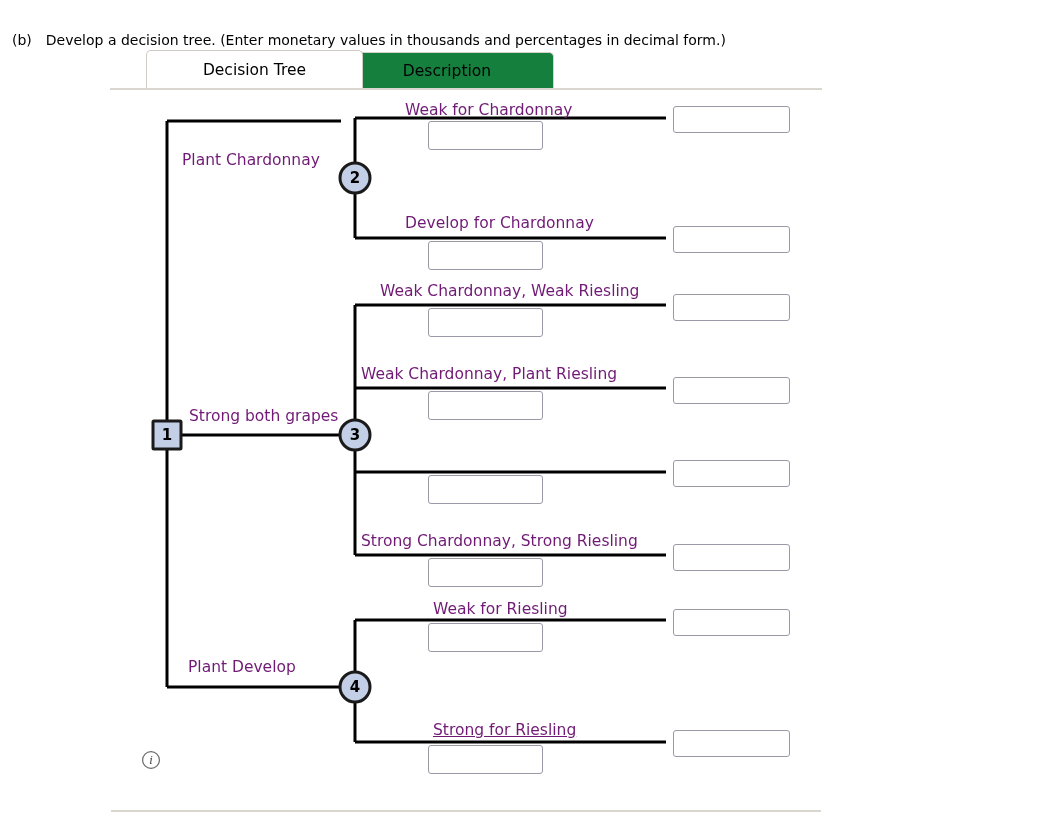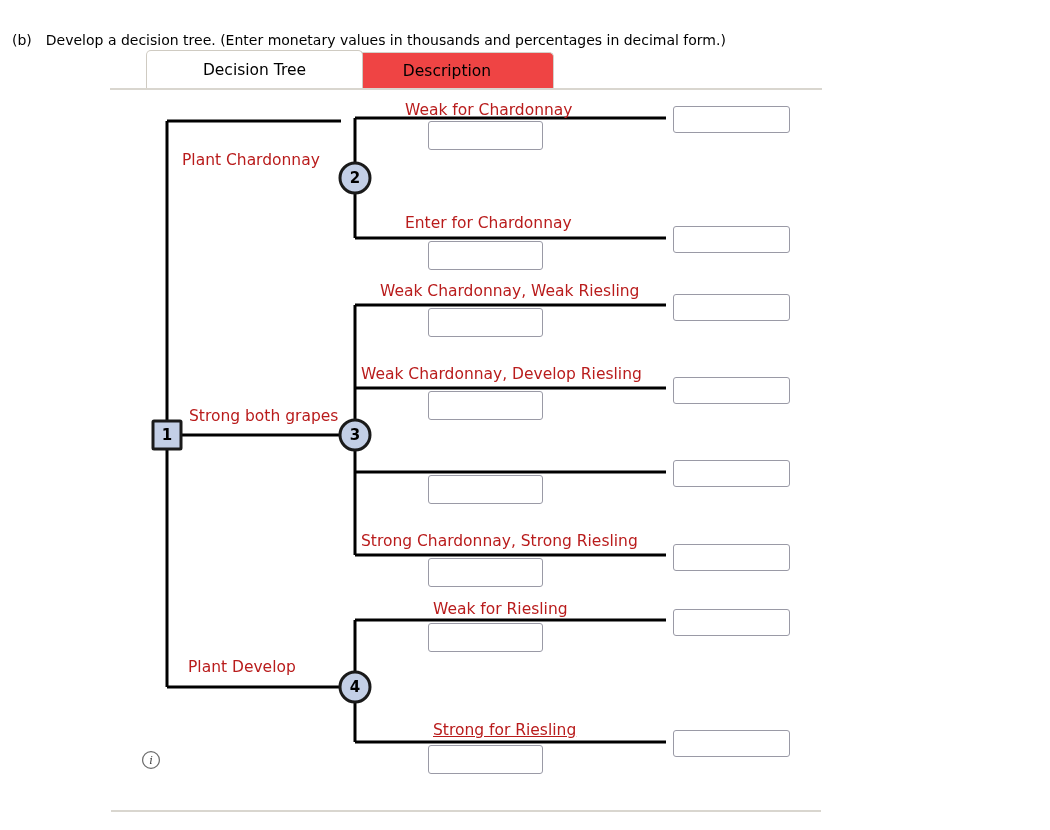--- a/index.html
+++ b/index.html
@@ -61,21 +61,21 @@
     cursor: pointer;
     user-select: none;
   }
   .tab.active {
     background: #ffffff;
     border-color: #cfcbc2;
     z-index: 3;
     height: 38px;
   }
   .tab.inactive {
-    background: #ef4444;
+    background: #15803d;
     border-color: #d4d1ca;
     z-index: 2;
   }
   #tab-decision-tree { left: 24px; width: 217px; margin-left: 12px; }
   #tab-description   { left: 230px; width: 214px; }
 
   
   #tree-canvas {
     position: absolute;
     left: 0;
@@ -88,21 +88,21 @@
     left: 0;
     top: 0;
   }
 
   
   .branch-label {
     position: absolute;
     font-size: 15.5px;
     line-height: 18px;
     white-space: nowrap;
-    color: #b91c1c;
+    color: #701a75;
   }
 
   
   .node-num {
     position: absolute;
     font-size: 15px;
     font-weight: bold;
     color: #000;
     text-align: center;
     line-height: 1;
@@ -201,23 +201,23 @@
   <div class="node-num" style="left:153px; top:338px; width:28px;">1</div>
   <div class="node-num" style="left:341px; top:81px; width:28px;">2</div>
   <div class="node-num" style="left:341px; top:338px; width:28px;">3</div>
   <div class="node-num" style="left:341px; top:590px; width:28px;">4</div>
 
   <div class="branch-label" style="left:182px; top:61px;text-align:center;">Plant Chardonnay</div>
   <div class="branch-label" style="left:189px; top:317px;">Strong both grapes</div>
   <div class="branch-label" style="left:188px; top:568px;">Plant Develop</div>
 
   <div class="branch-label" style="left:405px; top:11px;">Weak for Chardonnay</div>
-  <div class="branch-label" style="left:405px; top:124px;">Enter for Chardonnay</div>
+  <div class="branch-label" style="left:405px; top:124px;">Develop for Chardonnay</div>
   <div class="branch-label" style="left:380px; top:192px;">Weak Chardonnay, Weak Riesling</div>
-  <div class="branch-label" style="left:361px; top:275px;">Weak Chardonnay, Develop Riesling</div>
+  <div class="branch-label" style="left:361px; top:275px;">Weak Chardonnay, Plant Riesling</div>
   <div class="branch-label" style="left:361px; top:442px;">Strong Chardonnay, Strong Riesling</div>
   <div class="branch-label" style="left:433px; top:510px;">Weak for Riesling</div>
   <div class="branch-label" style="left:433px; top:631px;text-decoration:underline;">Strong for Riesling</div>
 
   <input type="text" class="tree-input prob-input" style="left: 428px; top: 31px;" value="">
   <input type="text" class="tree-input prob-input" style="left: 428px; top: 151px;" value="">
   <input type="text" class="tree-input prob-input" style="left: 428px; top: 218px;" value="">
   <input type="text" class="tree-input prob-input" style="left: 428px; top: 301px;" value="">
   <input type="text" class="tree-input prob-input" style="left: 428px; top: 385px;" value="">
   <input type="text" class="tree-input prob-input" style="left: 428px; top: 468px;" value="">

